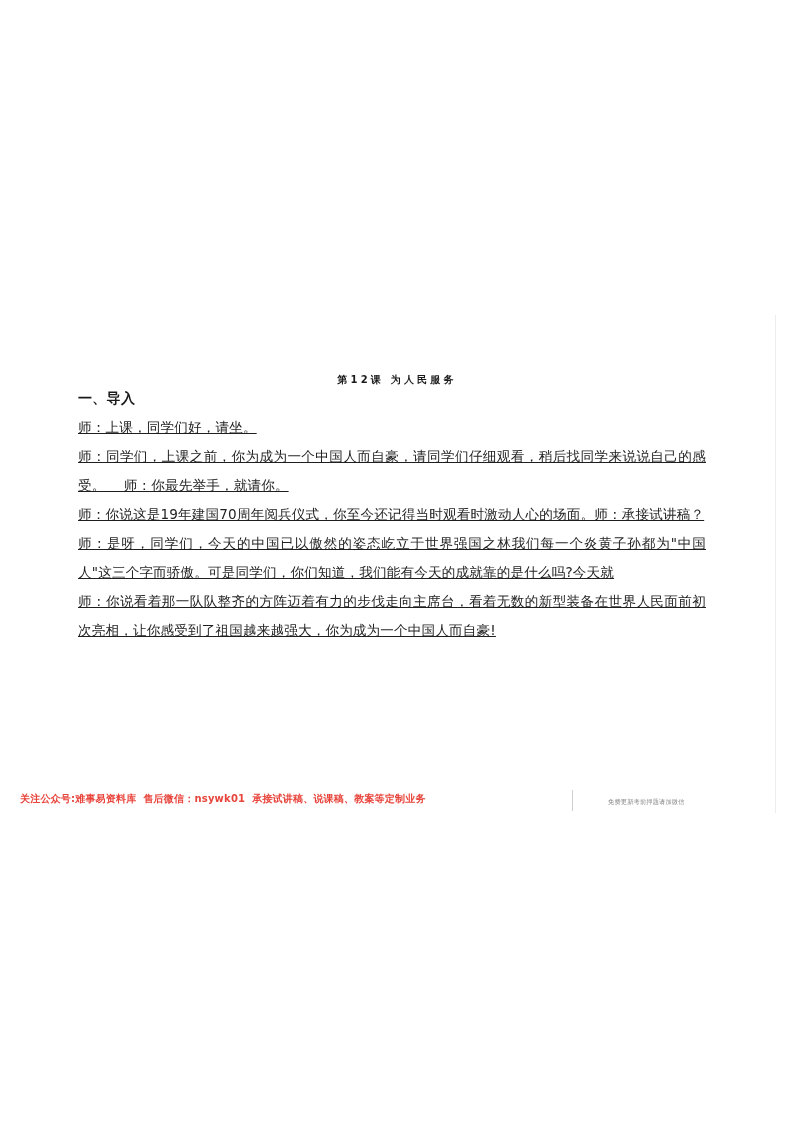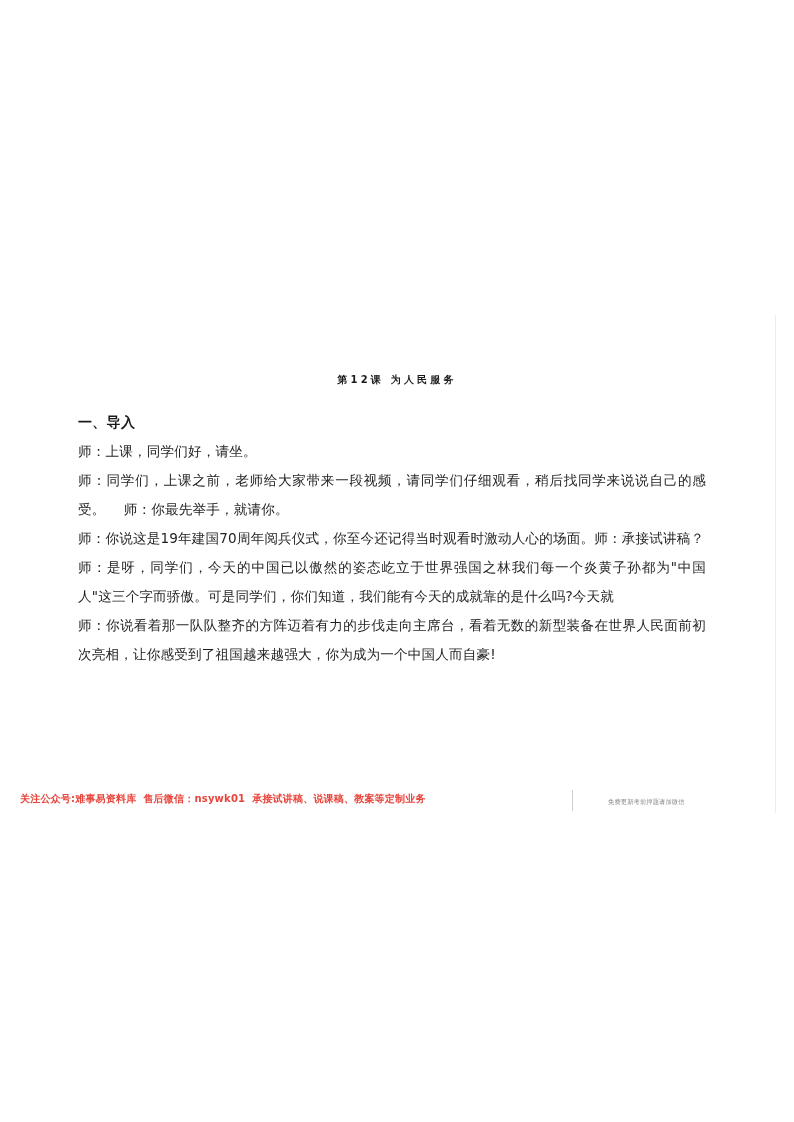--- a/index.html
+++ b/index.html
@@ -42,41 +42,42 @@
     font-weight: bold;
     letter-spacing: 3.2px;
     color: #1a1a1a;
     line-height: 18px;
     font-family: "DejaVu Sans", "Liberation Sans", sans-serif;
   }
 
   .body-block {
     position: absolute;
     left: 78px;
-    top: 408px;
+    top: 384px;
     width: 628px;
   }
 
   .section-heading {
     font-size: 14px;
     font-weight: bold;
     color: #1a1a1a;
     line-height: 29px;
     margin: 0 0 0 0;
     letter-spacing: 0.3px;
   }
 
   .para {
     font-size: 13.6px;
     color: #1f1f1f;
     line-height: 29px;
     margin: 0;
     text-align: justify;
     text-justify: inter-ideograph;
     letter-spacing: 0.15px;
+    text-decoration: underline;
   }
 
   
   .watermark {
     position: absolute;
     left: 20px;
     top: 788px;
     width: 754px;
     height: 26px;
   }
@@ -124,21 +125,21 @@
   <div class="page-edge-rule"></div>
 
   <div class="doc-title">第12课 为人民服务</div>
 
   <div class="body-block">
 
     <p class="section-heading">一、导入</p>
 
     <p class="para">师：上课，同学们好，请坐。</p>
 
-    <p class="para">师：同学们，上课之前，老师给大家带来一段视频，请同学们仔细观看，稍后找同学来说说自己的感受。　 师：你最先举手，就请你。</p>
+    <p class="para">师：同学们，上课之前，你为成为一个中国人而自豪，请同学们仔细观看，稍后找同学来说说自己的感受。　 师：你最先举手，就请你。</p>
 
     <p class="para">师：你说这是19年建国70周年阅兵仪式，你至今还记得当时观看时激动人心的场面。师：承接试讲稿？</p>
 
     <p class="para">师：是呀，同学们，今天的中国已以傲然的姿态屹立于世界强国之林我们每一个炎黄子孙都为"中国人"这三个字而骄傲。可是同学们，你们知道，我们能有今天的成就靠的是什么吗?今天就</p>
 
     <p class="para">师：你说看着那一队队整齐的方阵迈着有力的步伐走向主席台，看着无数的新型装备在世界人民面前初次亮相，让你感受到了祖国越来越强大，你为成为一个中国人而自豪!</p>
 
   </div>
 
   <div class="watermark">

